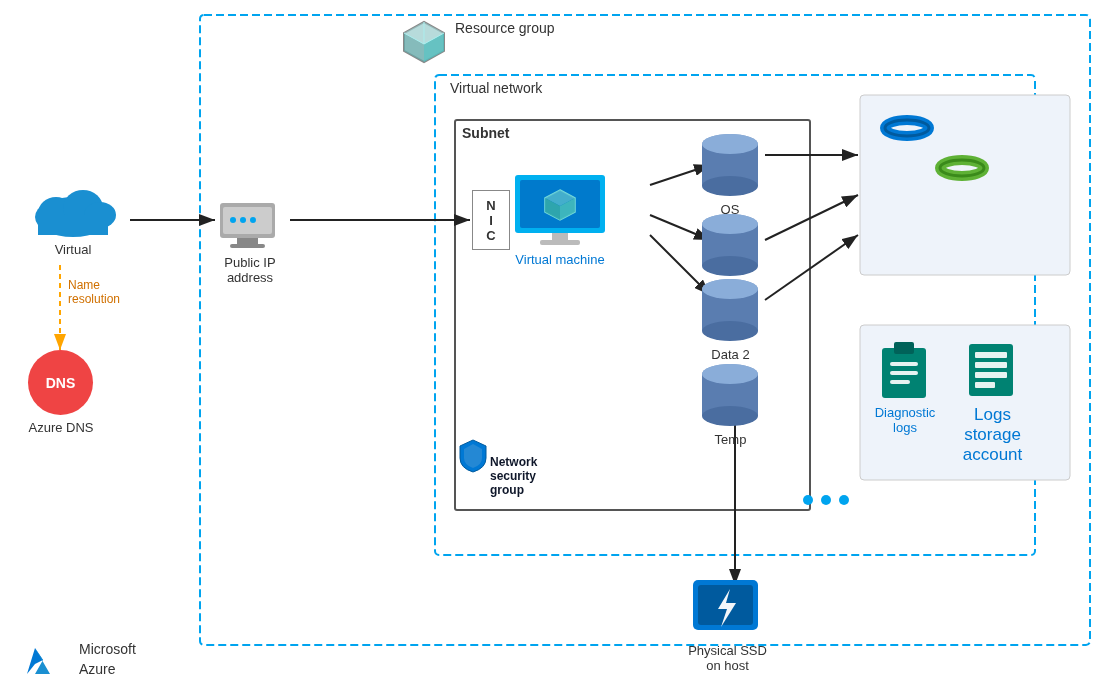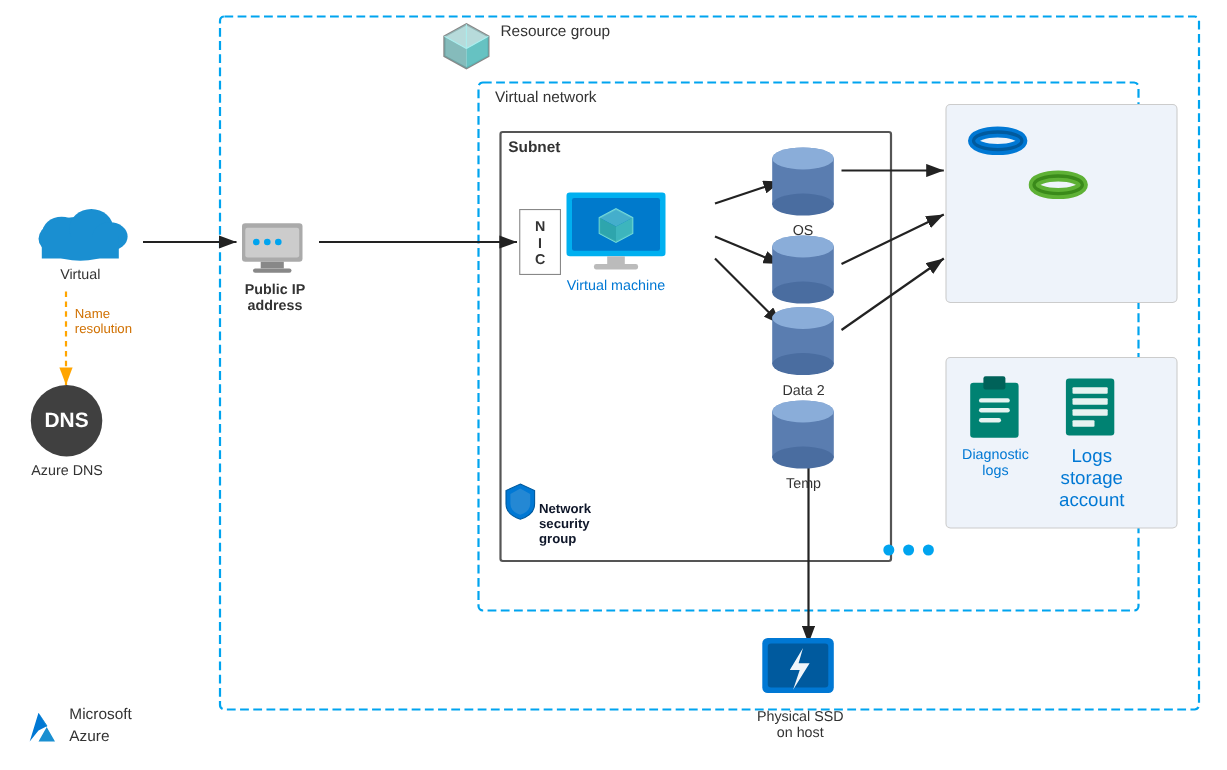--- a/index.html
+++ b/index.html
@@ -109,39 +109,39 @@
       <ellipse cx="55" cy="33" rx="20" ry="18" fill="#1a8fd1"></ellipse>
       <ellipse cx="72" cy="40" rx="16" ry="13" fill="#1a8fd1"></ellipse>
       <rect x="10" y="40" width="70" height="20" fill="#1a8fd1"></rect>
     </svg>
   </div>
   <div style="position:absolute; top:242px; left:38px; font-size:13px; color:#333; text-align:center; width:70px;">Virtual</div>
 
   <div style="position:absolute; top:278px; left:68px; font-size:12px; color:#d07000; width:80px; text-align:left;">Name<br>resolution</div>
 
   <div style="position:absolute; top:350px; left:28px;">
-    <div style="width:65px; height:65px; border-radius:50%; background:#404040; display:flex; align-items:center; justify-content:center; color:#fff; font-weight:bold; font-size:19px;">DNS</div>
+    <div style="width:65px; height:65px; border-radius:50%; background:#ef4444; display:flex; align-items:center; justify-content:center; color:#fff; font-weight:bold; font-size:14px;">DNS</div>
   </div>
   <div style="position:absolute; top:420px; left:20px; font-size:13px; color:#333; text-align:center; width:82px;">Azure DNS</div>
 
   <div style="position:absolute; top:195px; left:215px;">
     <svg width="65" height="55" viewBox="0 0 65 55">
 
       <rect x="5" y="8" width="55" height="35" rx="3" fill="#aaa"></rect>
       <rect x="8" y="12" width="49" height="27" rx="2" fill="#ccc"></rect>
 
       <circle cx="18" cy="25" r="3" fill="#00a4ef"></circle>
       <circle cx="28" cy="25" r="3" fill="#00a4ef"></circle>
       <circle cx="38" cy="25" r="3" fill="#00a4ef"></circle>
 
       <rect x="22" y="43" width="21" height="6" fill="#888"></rect>
       <rect x="15" y="49" width="35" height="4" rx="2" fill="#888"></rect>
     </svg>
   </div>
-  <div style="position:absolute; top:255px; left:210px; font-size:13px; color:#333; text-align:center; width:80px;font-weight:bold;">Public IP<br>address</div>
+  <div style="position:absolute; top:255px; left:210px; font-size:13px; color:#333; text-align:center; width:80px;">Public IP<br>address</div>
 
   <div style="position:absolute; top:190px; left:472px; width:38px; height:60px; border:1px solid #888; background:#fff; display:flex; flex-direction:column; align-items:center; justify-content:center; font-size:13px; font-weight:bold; color:#333;">
     <div>N</div>
     <div>I</div>
     <div>C</div>
   </div>
 
   <div style="position:absolute; top:170px; left:510px;">
     <svg width="100" height="80" viewBox="0 0 100 80">
 
@@ -259,16 +259,16 @@
   </div>
   <div style="position:absolute; top:643px; left:680px; font-size:13px; color:#333; text-align:center; width:95px;">Physical SSD<br>on host</div>
 
   <div style="position:absolute; bottom:20px; left:15px; display:flex; align-items:center;">
     <svg width="40" height="40" viewBox="0 0 40 40">
 
       <polygon points="20,4 36,34 4,34" fill="none"></polygon>
       <path d="M12,34 L20,8 L28,20 L20,24 Z" fill="#0078d4"></path>
       <path d="M20,8 L35,34 L20,34 L28,20 Z" fill="#1a8fd1"></path>
     </svg>
-    <div style="margin-left:8px; font-size:14px; color:#333; line-height:1.4;">Microsoft<br>Azure</div>
+    <div style="margin-left:24px; font-size:14px; color:#333; line-height:1.4;">Microsoft<br>Azure</div>
   </div>
 
 </div>
 
 </body></html>

